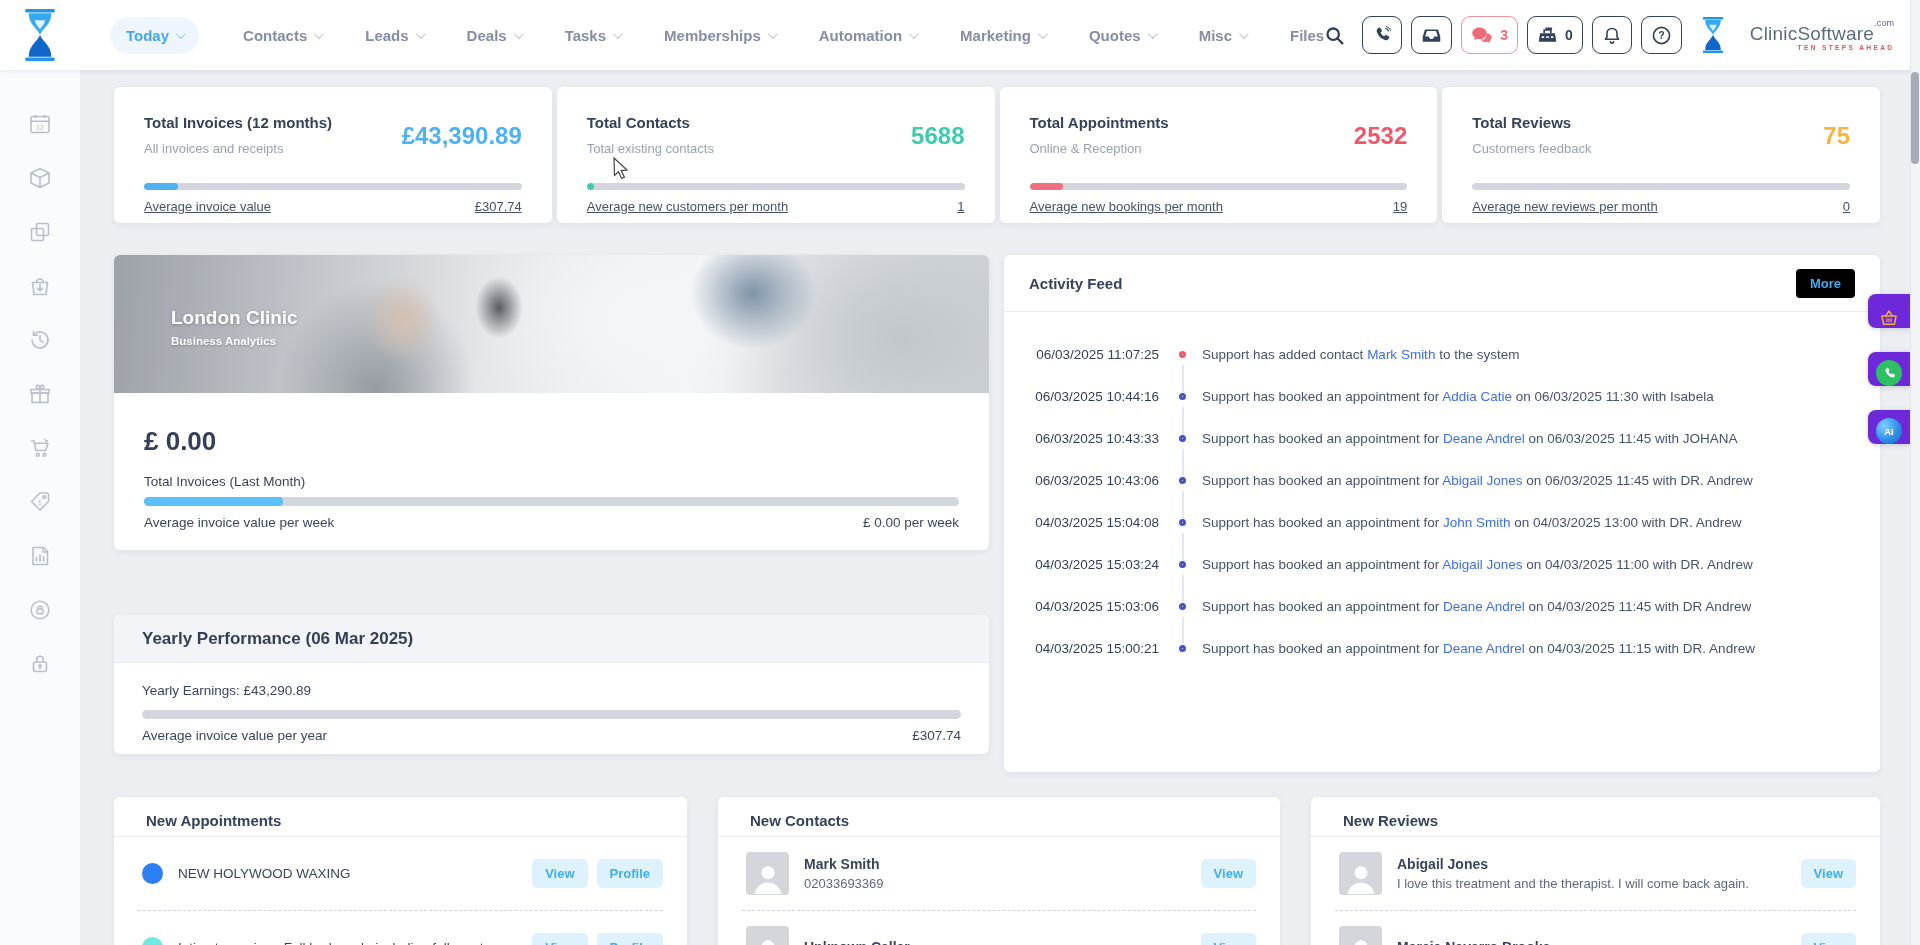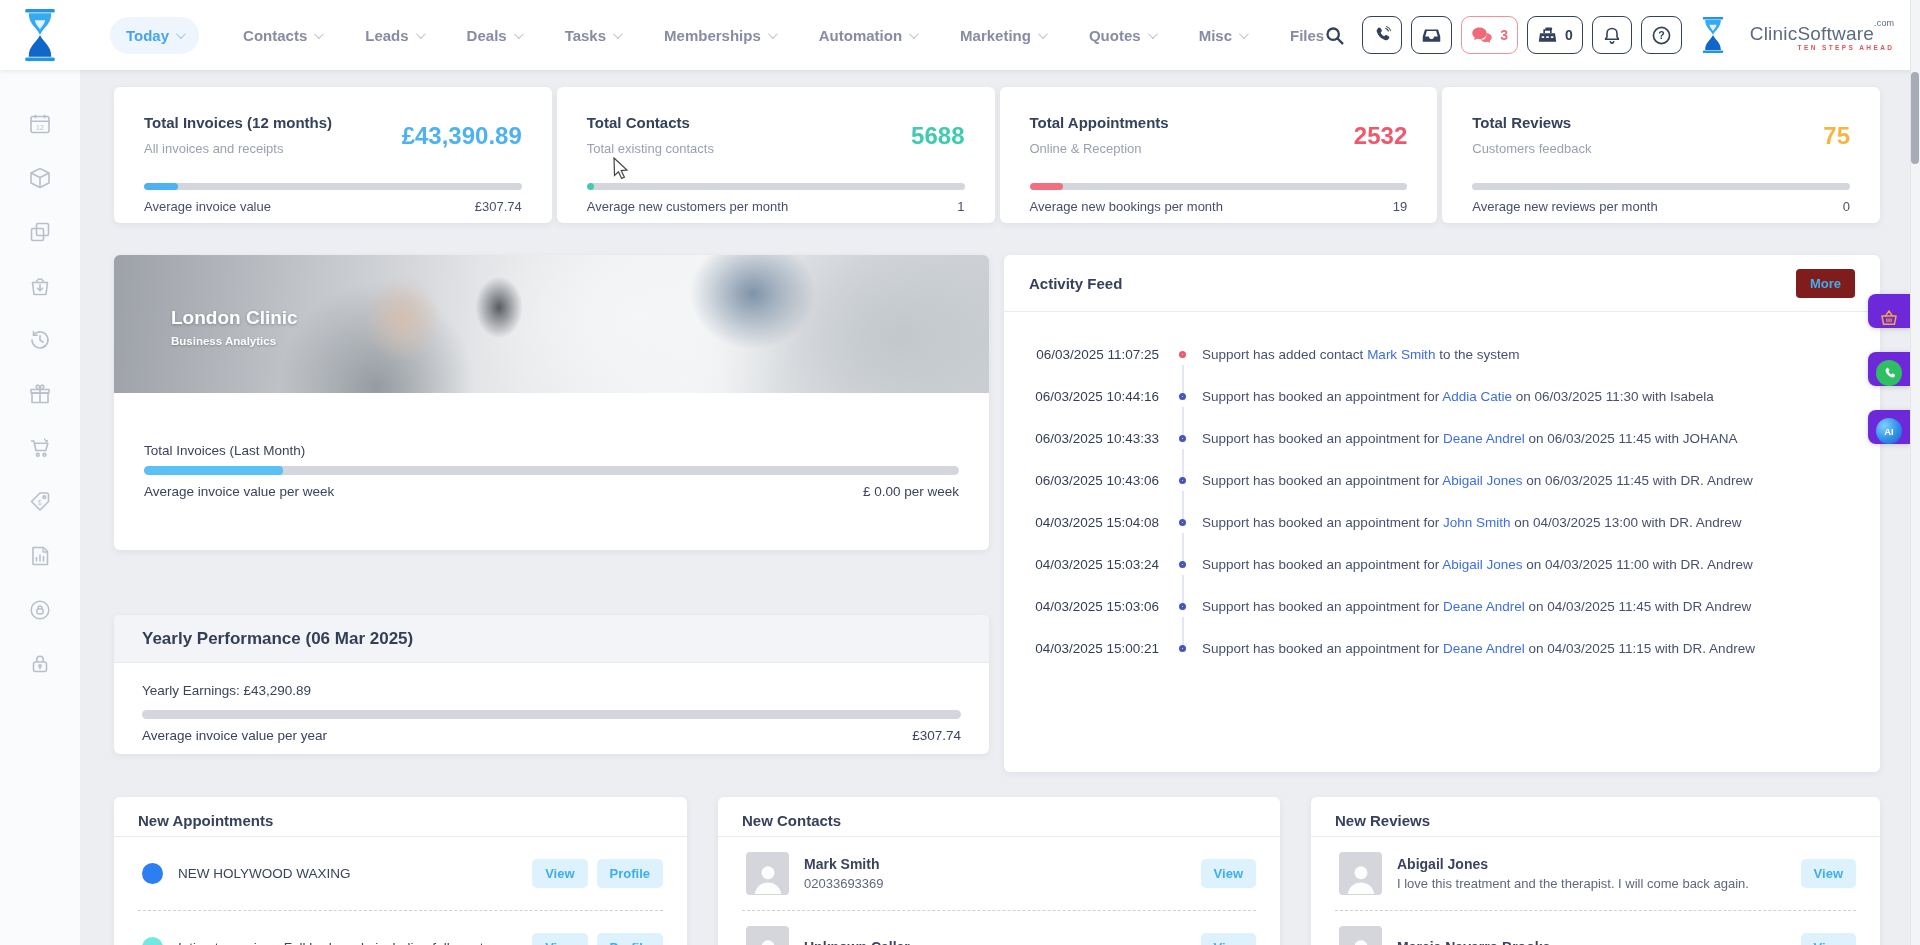--- a/index.html
+++ b/index.html
@@ -38,21 +38,21 @@
 
   .stats-row { display:flex; gap:5px; height:136px; }
   .stat-card { flex:1; background:#fff; border-radius:6px; box-shadow:0 2px 6px rgba(150,160,180,.16); position:relative; padding:27px 30px 0; }
   .stat-title { font-size:15px; font-weight:700; color:#36425c; }
   .stat-sub { font-size:13px; color:#99a1b1; margin-top:10px; }
   .stat-value { position:absolute; top:35px; right:30px; font-size:24px; font-weight:700; }
   .bar { height:7px; border-radius:4px; background:#d3d6dd; overflow:hidden; }
   .bar-fill { height:100%; border-radius:4px; }
   .stat-bar { position:absolute; left:30px; right:30px; top:96px; }
   .stat-footer { position:absolute; left:30px; right:30px; top:112px; display:flex; justify-content:space-between;
-                 font-size:13px; color:#46506a; }
+                 font-size:13px; color:#46506a;text-decoration:underline; }
 
   .mid-row { display:flex; gap:15px; margin-top:32px; height:517px; }
   .left-col { width:875px; display:flex; flex-direction:column; flex-shrink:0; }
 
   .banner-card { height:295px; background:#fff; border-radius:6px; box-shadow:0 2px 6px rgba(150,160,180,.16); overflow:hidden; }
   .banner-img { height:138px; position:relative;
       background:
         linear-gradient(90deg, rgba(96,101,108,.30), rgba(96,101,108,0) 42%),
         radial-gradient(55px 62px at 33% 46%, #dcc6b6 0%, rgba(220,198,182,0) 70%),
         radial-gradient(34px 44px at 44% 38%, #585c61 0%, rgba(88,92,97,0) 70%),
@@ -72,38 +72,38 @@
 
   .yearly-card { margin-top:65px; height:139px; background:#fff; border-radius:6px; box-shadow:0 2px 6px rgba(150,160,180,.16); overflow:hidden; }
   .yearly-head { height:48px; background:#f3f4f8; border-bottom:1px solid #e8eaef; display:flex; align-items:center;
                  padding:0 28px; font-size:17px; font-weight:700; color:#333f58; }
   .yearly-body { padding:20px 28px 0; font-size:13.5px; color:#39445e; }
   .yearly-bar { margin-top:12px; height:9px; border-radius:5px; }
 
   .activity-card { flex:1; background:#fff; border-radius:6px; box-shadow:0 2px 6px rgba(150,160,180,.16); overflow:hidden; }
   .activity-head { height:57px; display:flex; align-items:center; padding:0 25px; border-bottom:1px solid #e9ebf0; }
   .activity-title { font-size:15px; font-weight:700; color:#36425c; }
-  .more-btn { margin-left:auto; background:#7f1d1d; color:#3fadf2; font-size:13px; font-weight:700;
+  .more-btn { margin-left:auto; background:#000000; color:#3fadf2; font-size:13px; font-weight:700;
               padding:7px 14px; border-radius:4px; border:none; cursor:pointer; }
   .entries { padding:21px 25px 0; }
   .entry { display:flex; align-items:center; height:42px; font-size:13.5px; }
   .entry-time { width:130px; text-align:right; color:#333f58; flex-shrink:0; }
   .marker-wrap { width:13px; margin:0 13px 0 17px; position:relative; flex-shrink:0; display:flex; justify-content:center; }
   .marker { width:7px; height:7px; border:3px solid #4453c5; border-radius:50%; background:#fff; }
   .entry:not(:last-child) .marker-wrap::after { content:''; position:absolute; left:50%; top:14px;
       transform:translateX(-50%); width:2px; height:29px; background:#e2e6f5; }
   .entry-text { color:#46516d; white-space:nowrap; }
   .entry-text .link { color:#3d6ee8; cursor:pointer; }
 
   .bottom-row { display:flex; gap:31px; margin-top:25px; }
   .panel { background:#fff; border-radius:6px 6px 0 0; box-shadow:0 2px 6px rgba(150,160,180,.16); height:175px; overflow:hidden; }
   .panel.p-appts { width:573px; flex-shrink:0; }
   .panel.p-contacts { width:562px; flex-shrink:0; }
   .panel.p-reviews { flex:1; }
-  .panel-head { height:40px; display:flex; align-items:center; padding:8px 24px 0; font-size:15px; font-weight:700;
+  .panel-head { height:40px; display:flex; align-items:center; padding:8px 32px 0; font-size:15px; font-weight:700;
                 color:#36425c; border-bottom:1px solid #e9ebf0; }
   .panel-body { padding:0 24px; }
   .p-row { display:flex; align-items:center; min-height:73px; }
   .p-row + .p-row { border-top:1px dashed #ccd1da; }
   .dot { width:21px; height:21px; border-radius:50%; margin:0 15px 0 4px; flex-shrink:0; }
   .p-label { font-size:13.5px; color:#39445c; }
   .btns { margin-left:auto; display:flex; gap:9px; }
   .mini-btn { background:#def2fd; color:#3fadf2; font-size:13px; font-weight:700; padding:7px 13px;
               border-radius:5px; border:none; cursor:pointer; }
   .avatar-ph { width:43px; height:43px; border-radius:4px; background:#d4d6db; margin:0 15px 0 4px; flex-shrink:0;
@@ -389,20 +389,21 @@
   </section>
 
   <div class="mid-row">
     <div class="left-col">
       <div class="banner-card">
         <div class="banner-img">
           <div class="banner-title">London Clinic</div>
           <div class="banner-sub">Business Analytics</div>
         </div>
         <div class="banner-body">
+          <div class="amount">£ 0.00</div>
           <div class="amount-label">Total Invoices (Last Month)</div>
           <div class="bar banner-bar">
               <div class="bar-fill" style="width: 17%; background: rgb(91, 192, 245);"></div>
             </div>
           <div class="row-split">
               <span>Average invoice value per week</span>
               <span>£ 0.00 per week</span>
             </div>
         </div>
       </div>

